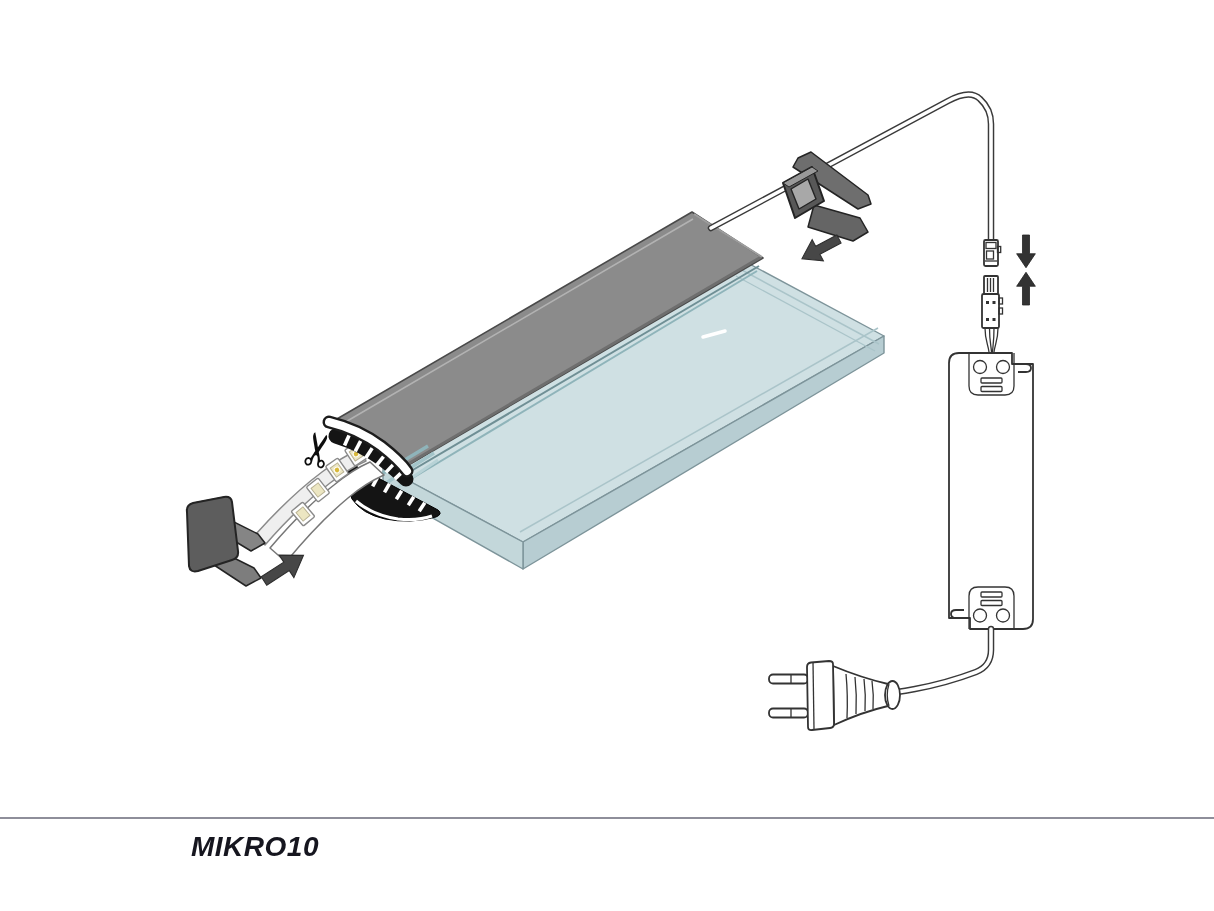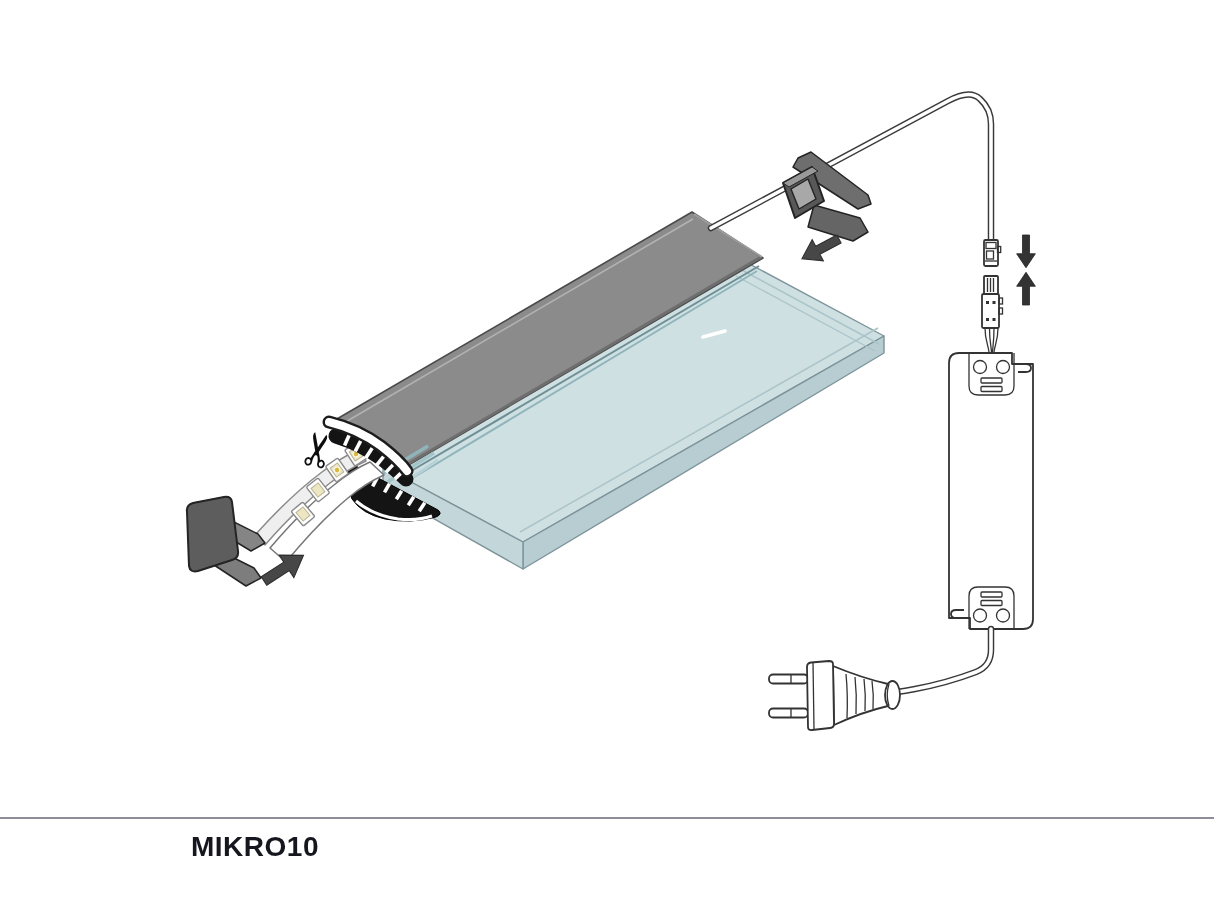--- a/index.html
+++ b/index.html
@@ -28,20 +28,21 @@
   .toothslot{fill:var(--part-white,#fff);}
 
   .divider{
     position:absolute;left:0;top:817px;width:100%;height:0;
     border-top:2px solid var(--divider,#8e8e9a);
   }
   .product-title{
     position:absolute;left:191px;top:831px;
     font-size:28px;font-weight:700;letter-spacing:.5px;
     color:var(--title-ink,#16161f);
+    font-style:italic;
   }
 </style>
 </head>
 <body>
 
 <div class="stage">
 <svg width="1214" height="911" viewBox="0 0 1214 911">
   <defs>
     <path id="arrowshape" d="M0,-4.5 L24,-4.5 L24,-12 L42,0 L24,12 L24,4.5 L0,4.5 Z"></path>
   </defs>

